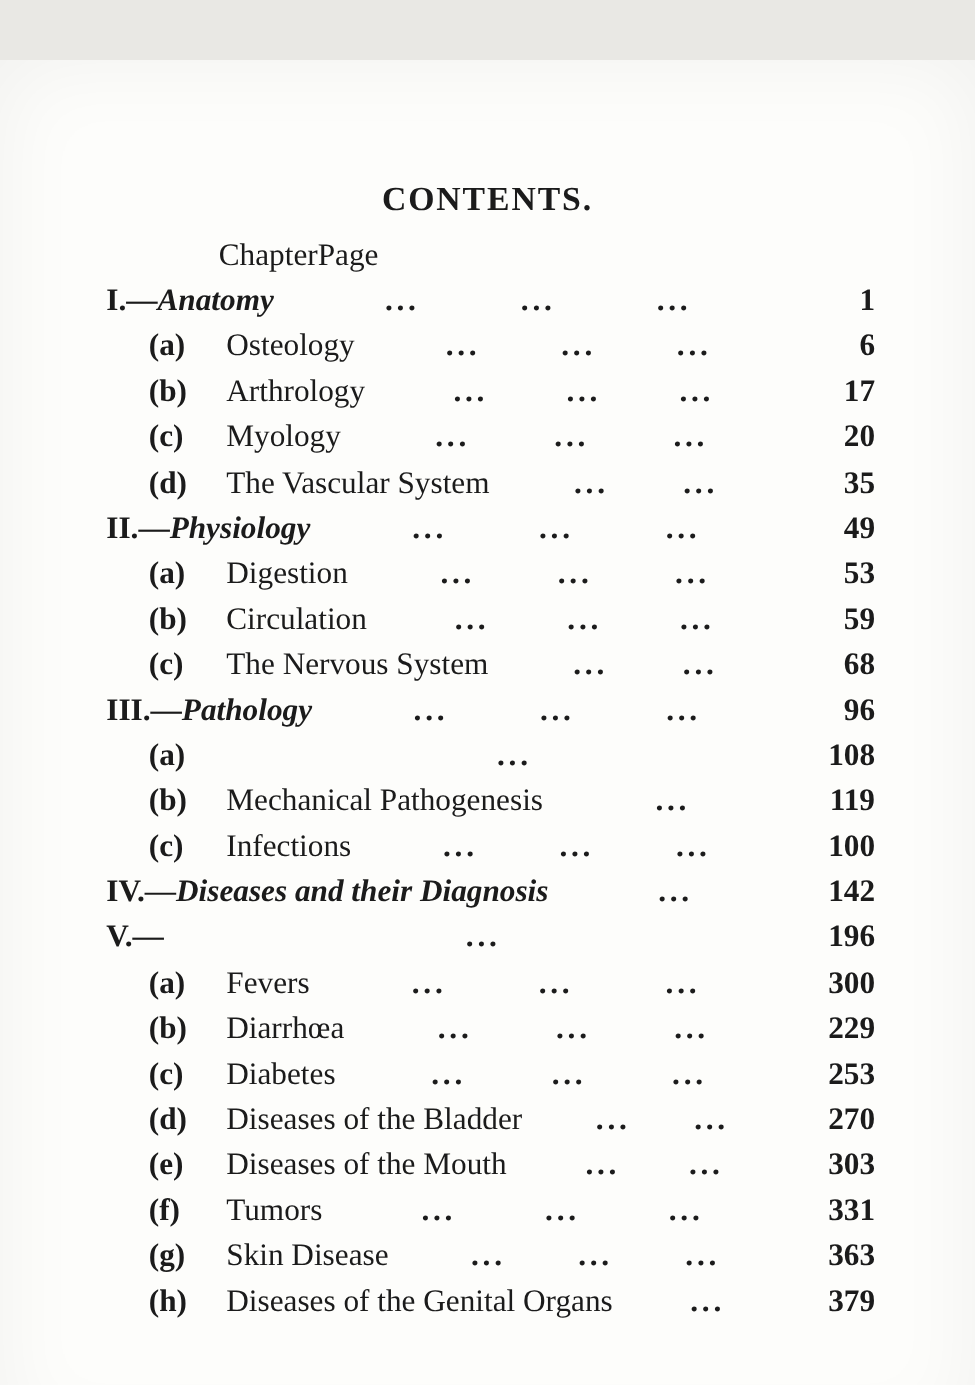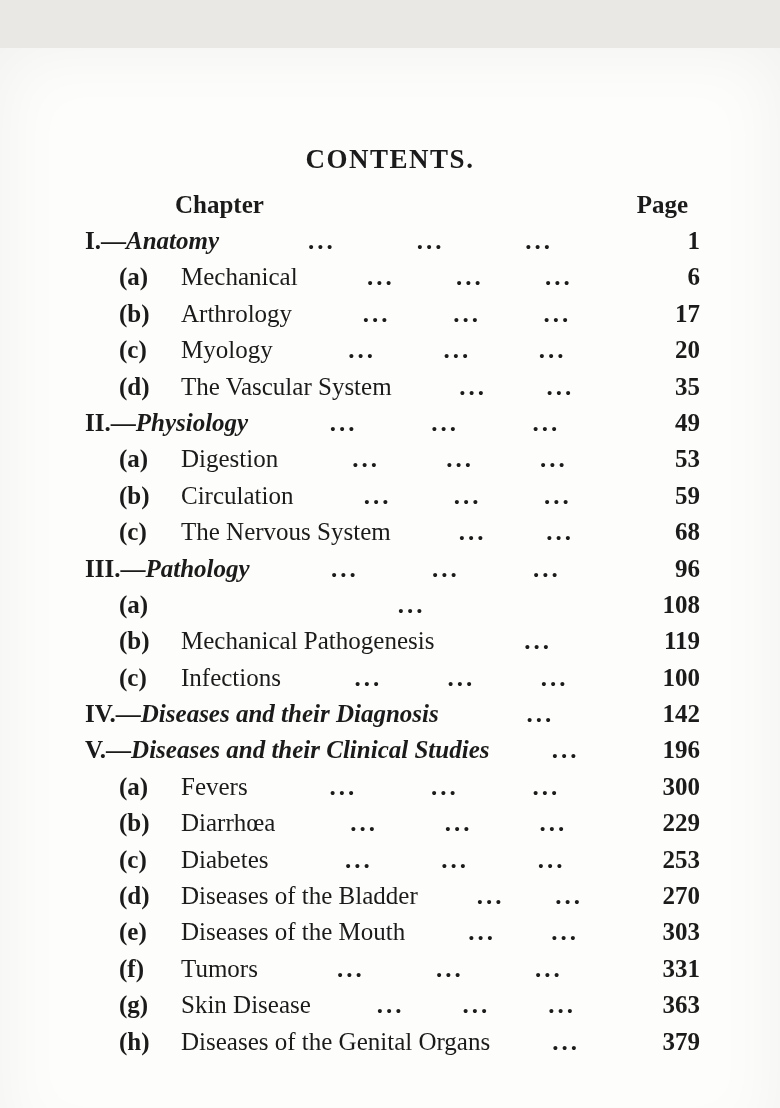--- a/index.html
+++ b/index.html
@@ -16,24 +16,23 @@
   }
   .page-title {
     text-align:center;
     padding-top:96px;
     font-size:27px;
     font-weight:bold;
     letter-spacing:1.5px;
   }
   .toc-header {
     display:flex;
-    justify-content:space-between;
     padding:16px 92px 4px 175px;
     font-size:25px;
-    font-weight:bold;
+    font-weight:normal;
   }
   .toc-list { padding:4px 80px 0 85px; }
   .row {
     display:flex;
     align-items:baseline;
     height:36.4px;
     font-size:25px;
     white-space:nowrap;
   }
   .row.chapter { font-weight:bold; }
@@ -82,21 +81,21 @@
         <span class="title">Anatomy</span>
         <span class="dots">
           <span class="dotgroup">...</span>
           <span class="dotgroup">...</span>
           <span class="dotgroup">...</span>
         </span>
         <span class="pagenum">1</span>
       </div>
       <div class="row sub">
         <span class="label">(a)</span>
-        <span class="title">Mechanical</span>
+        <span class="title">Osteology</span>
         <span class="dots">
           <span class="dotgroup">...</span>
           <span class="dotgroup">...</span>
           <span class="dotgroup">...</span>
         </span>
         <span class="pagenum">6</span>
       </div>
       <div class="row sub">
         <span class="label">(b)</span>
         <span class="title">Arthrology</span>
@@ -203,21 +202,20 @@
       <div class="row chapter">
         <span class="label">IV.—</span>
         <span class="title">Diseases and their Diagnosis</span>
         <span class="dots">
           <span class="dotgroup">...</span>
         </span>
         <span class="pagenum">142</span>
       </div>
       <div class="row chapter">
         <span class="label">V.—</span>
-        <span class="title">Diseases and their Clinical Studies</span>
         <span class="dots">
           <span class="dotgroup">...</span>
         </span>
         <span class="pagenum">196</span>
       </div>
       <div class="row sub">
         <span class="label">(a)</span>
         <span class="title">Fevers</span>
         <span class="dots">
           <span class="dotgroup">...</span>

